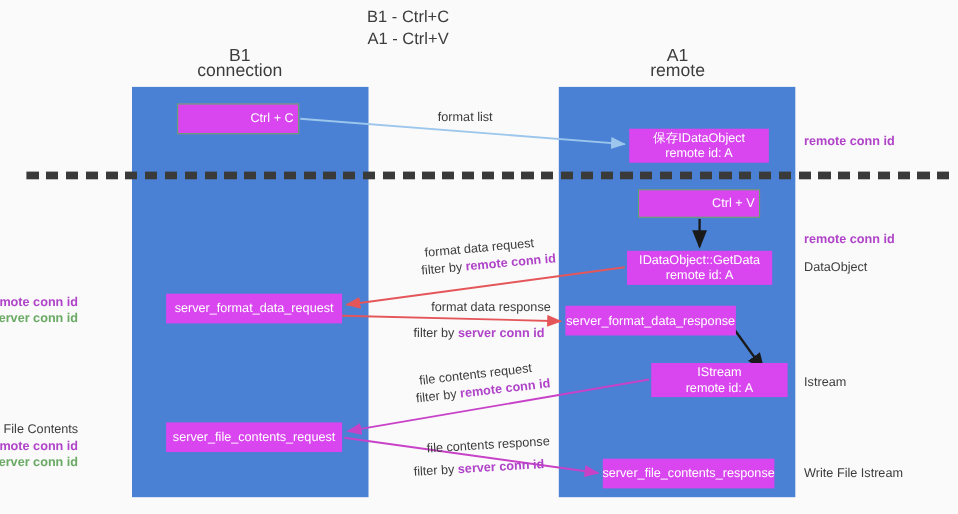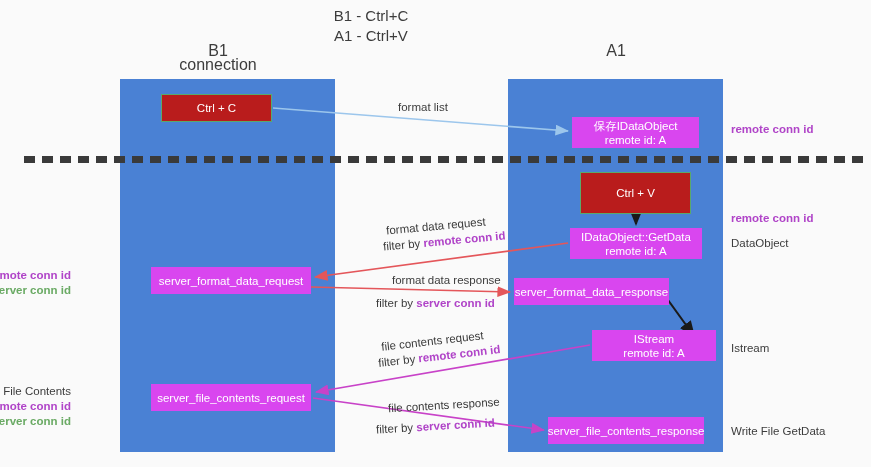--- a/index.html
+++ b/index.html
@@ -37,26 +37,26 @@
     background-image:repeating-linear-gradient(to right,#3a3a3a 0 11px,rgba(0,0,0,0) 11px 18px);
   }
 
   
   .node{
     position:absolute;box-sizing:border-box;
     display:flex;flex-direction:column;align-items:center;justify-content:center;
     color:#ffffff;font-size:11.5px;line-height:14px;text-align:center;
     padding:2px 4px;
   }
-  .node.green{background:#b91c1c;border:1px solid #5aa96c;}
+  .node.green{background:#d946ef;border:1px solid #5aa96c;align-items:flex-end;}
   .node.orange{background:#d946ef;}
   .node .l2{font-size:11.5px;line-height:14px;}
 
   #n-ctrlc{left:161px;top:94px;width:111px;height:28px;}
-  #n-ctrlv{left:580px;top:172px;width:111px;height:42px;}
+  #n-ctrlv{left:580px;top:172px;width:111px;height:26px;}
   #n-save-ido{left:572px;top:117px;width:127px;height:31px;}
   #n-getdata{left:570px;top:228px;width:132px;height:31px;}
   #n-sfdreq{left:151px;top:267px;width:160px;height:27px;}
   #n-sfdres{left:514px;top:278px;width:155px;height:27px;}
   #n-istream{left:592px;top:330px;width:124px;height:31px;}
   #n-sfcreq{left:151px;top:384px;width:160px;height:27px;}
   #n-sfcres{left:548px;top:417px;width:156px;height:27px;}
 
   
   .side{position:absolute;font-size:11.5px;line-height:15px;}
@@ -105,20 +105,21 @@
 
   <div class="lane" id="lane-b1"></div>
   <div class="lane" id="lane-a1"></div>
 
   <div class="colhead" id="head-b1">
     <div>B1</div>
     <div>connection</div>
   </div>
   <div class="colhead" id="head-a1">
     <div>A1</div>
+    <div>remote</div>
   </div>
 
   <svg id="edges" viewBox="0 0 871 467">
     <defs>
       <marker id="ar-blue" markerWidth="9" markerHeight="9" refX="7.4" refY="3.2" orient="auto">
         <path d="M0,0 L8,3.2 L0,6.4 z" fill="#9cc6ec"></path>
       </marker>
       <marker id="ar-red" markerWidth="9" markerHeight="9" refX="7.4" refY="3.2" orient="auto">
         <path d="M0,0 L8,3.2 L0,6.4 z" fill="#e4565a"></path>
       </marker>
@@ -214,21 +215,21 @@
   <div class="side r" id="s-r-2">
     <div class="purple">remote conn id</div>
   </div>
   <div class="side r" id="s-r-3">
     <div class="plain">DataObject</div>
   </div>
   <div class="side r" id="s-r-4">
     <div class="plain">Istream</div>
   </div>
   <div class="side r" id="s-r-5">
-    <div class="plain">Write File GetData</div>
+    <div class="plain">Write File Istream</div>
   </div>
 
   <div class="side l" id="s-l-1">
     <div class="purple">remote conn id</div>
     <div class="green">server conn id</div>
   </div>
   <div class="side l" id="s-l-2">
     <div class="plain">Read File Contents</div>
     <div class="purple">remote conn id</div>
     <div class="green">server conn id</div>

